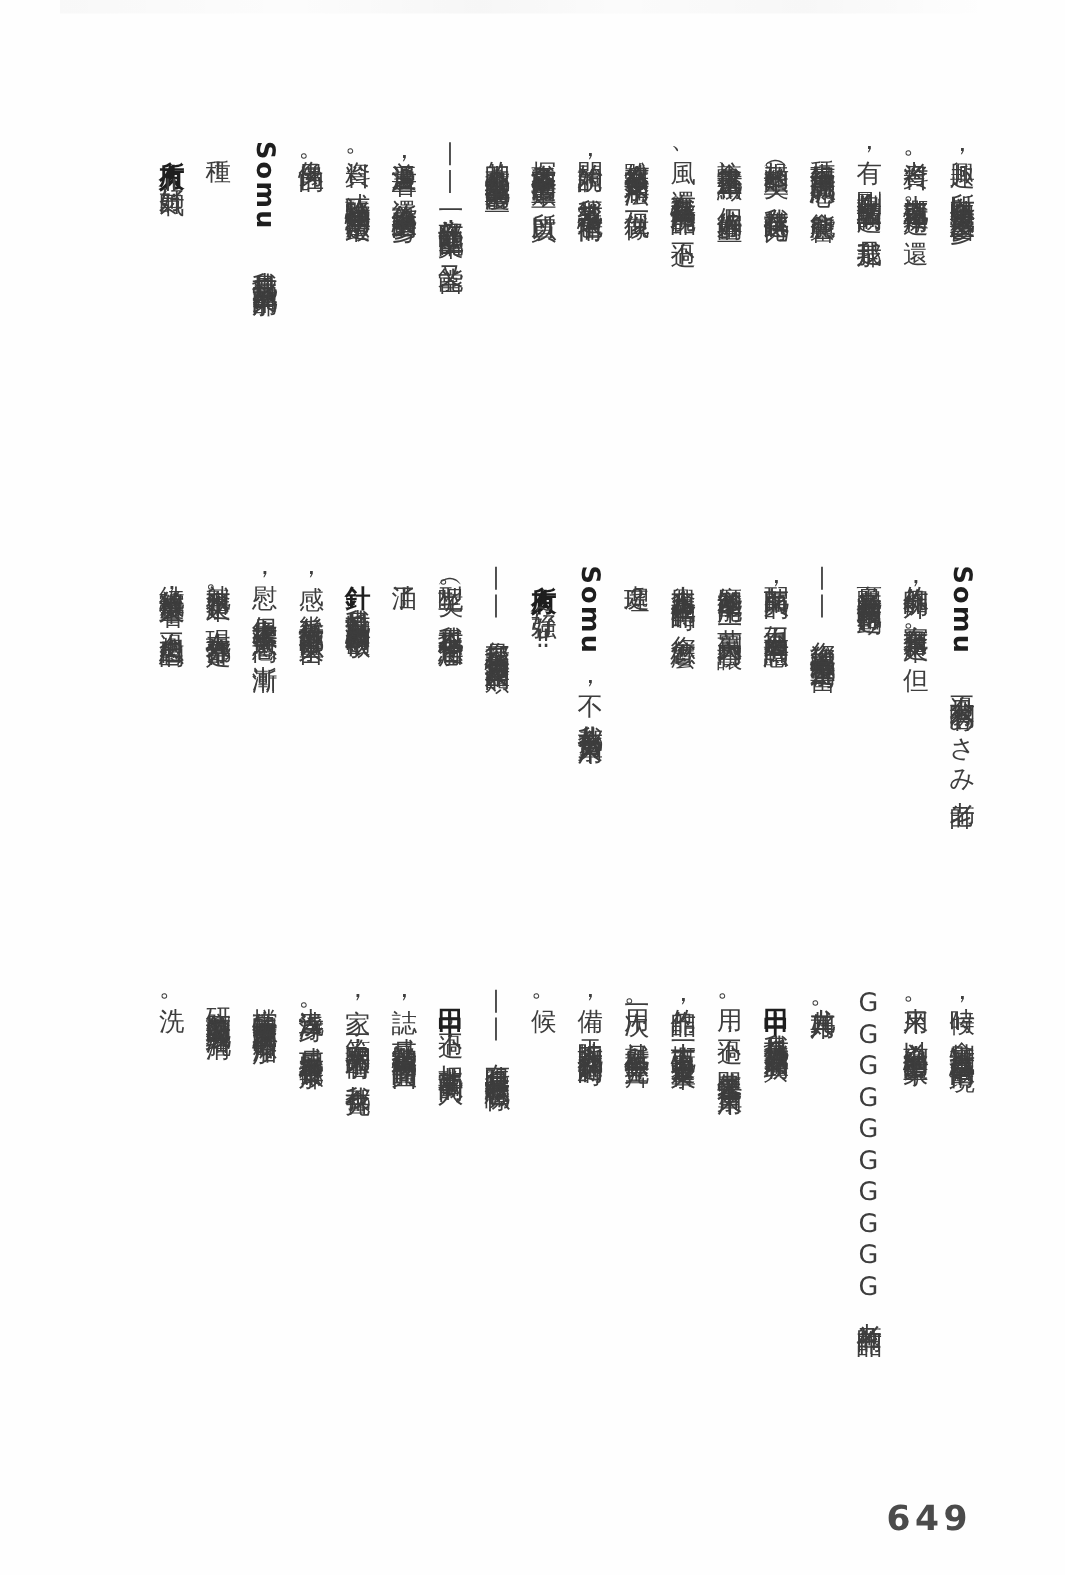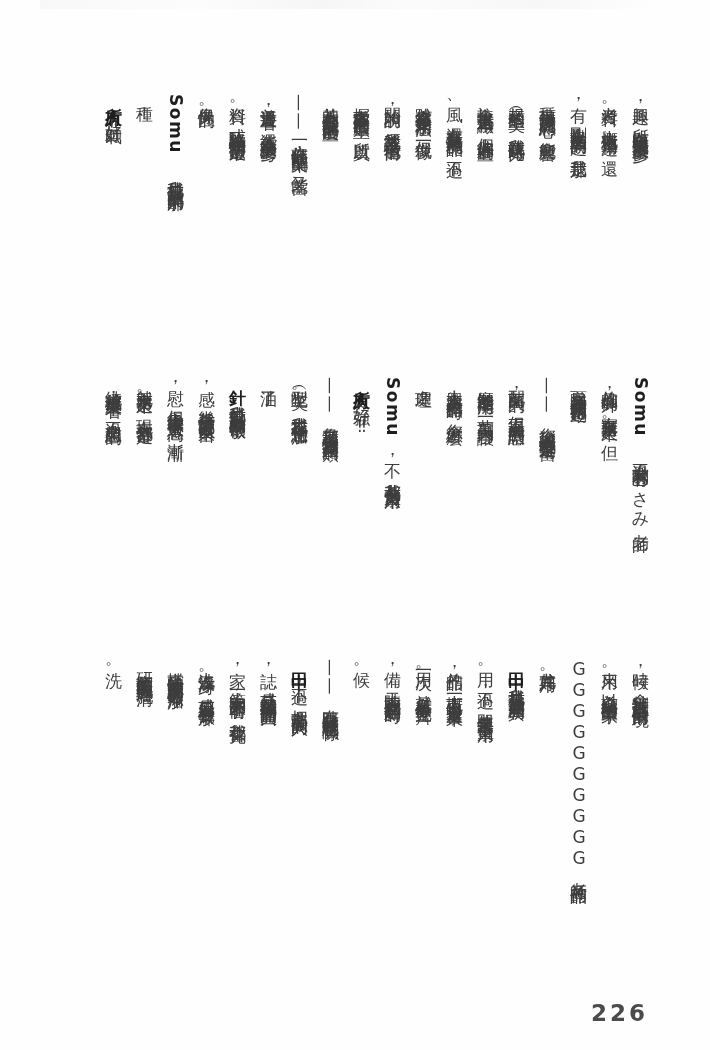--- a/index.html
+++ b/index.html
@@ -121,14 +121,14 @@
       <div class="col">——有時跟身體狀態也有關係。</div>
       <div class="col"><span class="speaker">田中</span>不過，把非常喜歡的同人</div>
       <div class="col">誌，或是被我當成聖物的作品買回</div>
       <div class="col">家，第一次翻開來看前，我都會先</div>
       <div class="col">去洗澡淨身。或是用只有在要做那</div>
       <div class="col">檔事的時候才會用的磨砂膏（添加</div>
       <div class="col">研磨劑的洗面乳或沐浴乳）清</div>
       <div class="col">洗。</div>
     </div>
 
-  <div class="page-number">226</div>
+  <div class="page-number">649</div>
 </div>
 
 </body></html>

